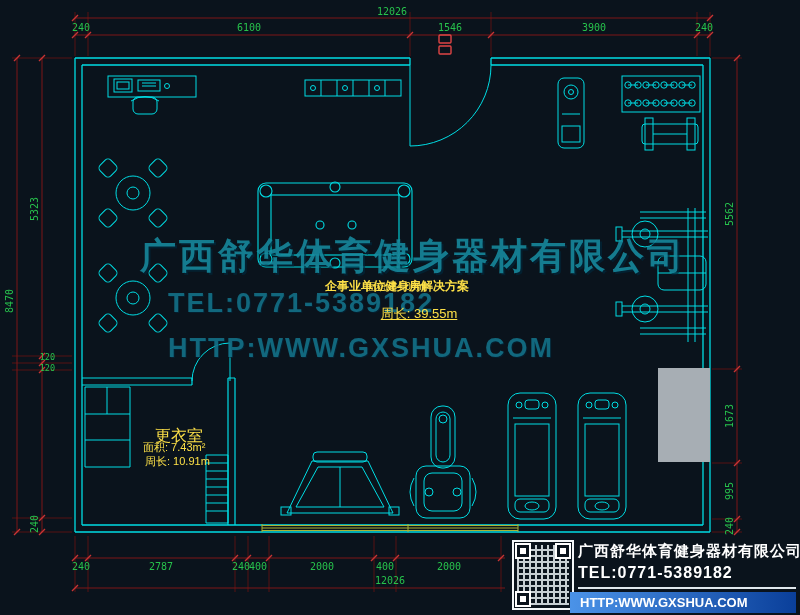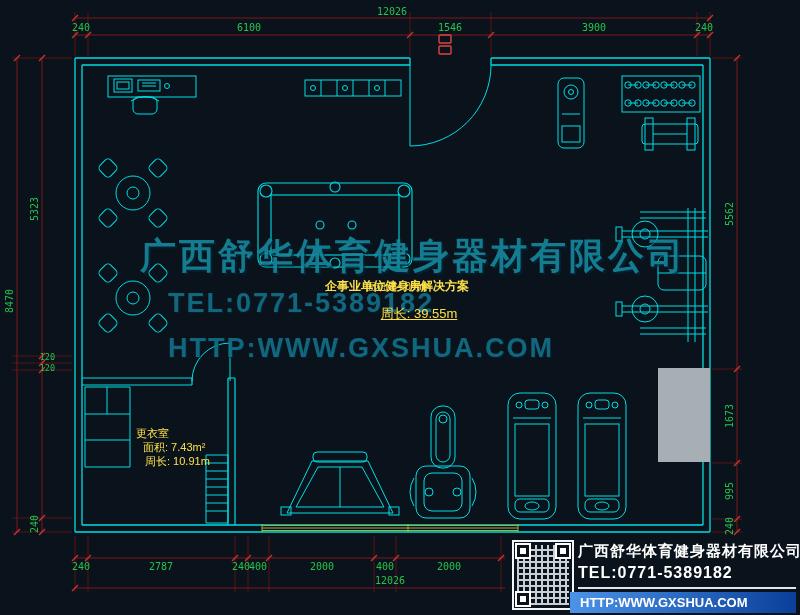--- a/index.html
+++ b/index.html
@@ -8,21 +8,21 @@
   #plan{position:absolute;left:0;top:0;}
   .wm{position:absolute;white-space:nowrap;font-weight:bold;pointer-events:none;}
   .wm1{left:140px;top:232px;font-size:36px;letter-spacing:3px;color:rgba(24,142,162,0.85);text-shadow:2px 2px 0 rgba(0,40,60,0.65);}
   .wm2{left:168px;top:288px;font-size:27px;letter-spacing:2px;color:rgba(21,122,146,0.8);text-shadow:1px 1px 0 rgba(0,40,60,0.6);}
   .wm3{left:168px;top:333px;font-size:27px;letter-spacing:2px;color:rgba(21,122,146,0.8);text-shadow:1px 1px 0 rgba(0,40,60,0.6);}
   .plabel{position:absolute;color:#fde047;white-space:nowrap;}
   .center{transform:translateX(-50%);}
   .gym-title{left:397px;top:278px;font-size:12px;font-weight:bold;}
   .gym-area{left:397px;top:280px;font-size:10px;}
   .gym-perim{left:419px;top:305px;font-size:13px;text-decoration:underline;}
-  .cr-name{left:136px;top:426px;font-size:11px;}
+  .cr-name{left:155px;top:426px;font-size:16px;}
   .cr-area{left:143px;top:440px;font-size:11px;text-align:center;}
   .cr-perim{left:145px;top:454px;font-size:11px;text-align:right;}
   .tblock{position:absolute;left:508px;top:537px;width:288px;height:76px;}
   .qr{position:absolute;left:4px;top:3px;width:58px;height:66px;border:2px solid #f2f6f8;background:#0a131c;}
   .qr-grid{position:absolute;left:3px;top:3px;right:3px;bottom:3px;
     background-image:repeating-linear-gradient(0deg,#e8f0f4 0 2px,transparent 2px 6px),
                      repeating-linear-gradient(90deg,#e8f0f4 0 2px,transparent 2px 6px);
     opacity:.85;}
   .qf{position:absolute;width:12px;height:12px;border:2px solid #fff;background:#0a131c;}
   .qf::after{content:"";position:absolute;left:3px;top:3px;right:3px;bottom:3px;background:#fff;}

